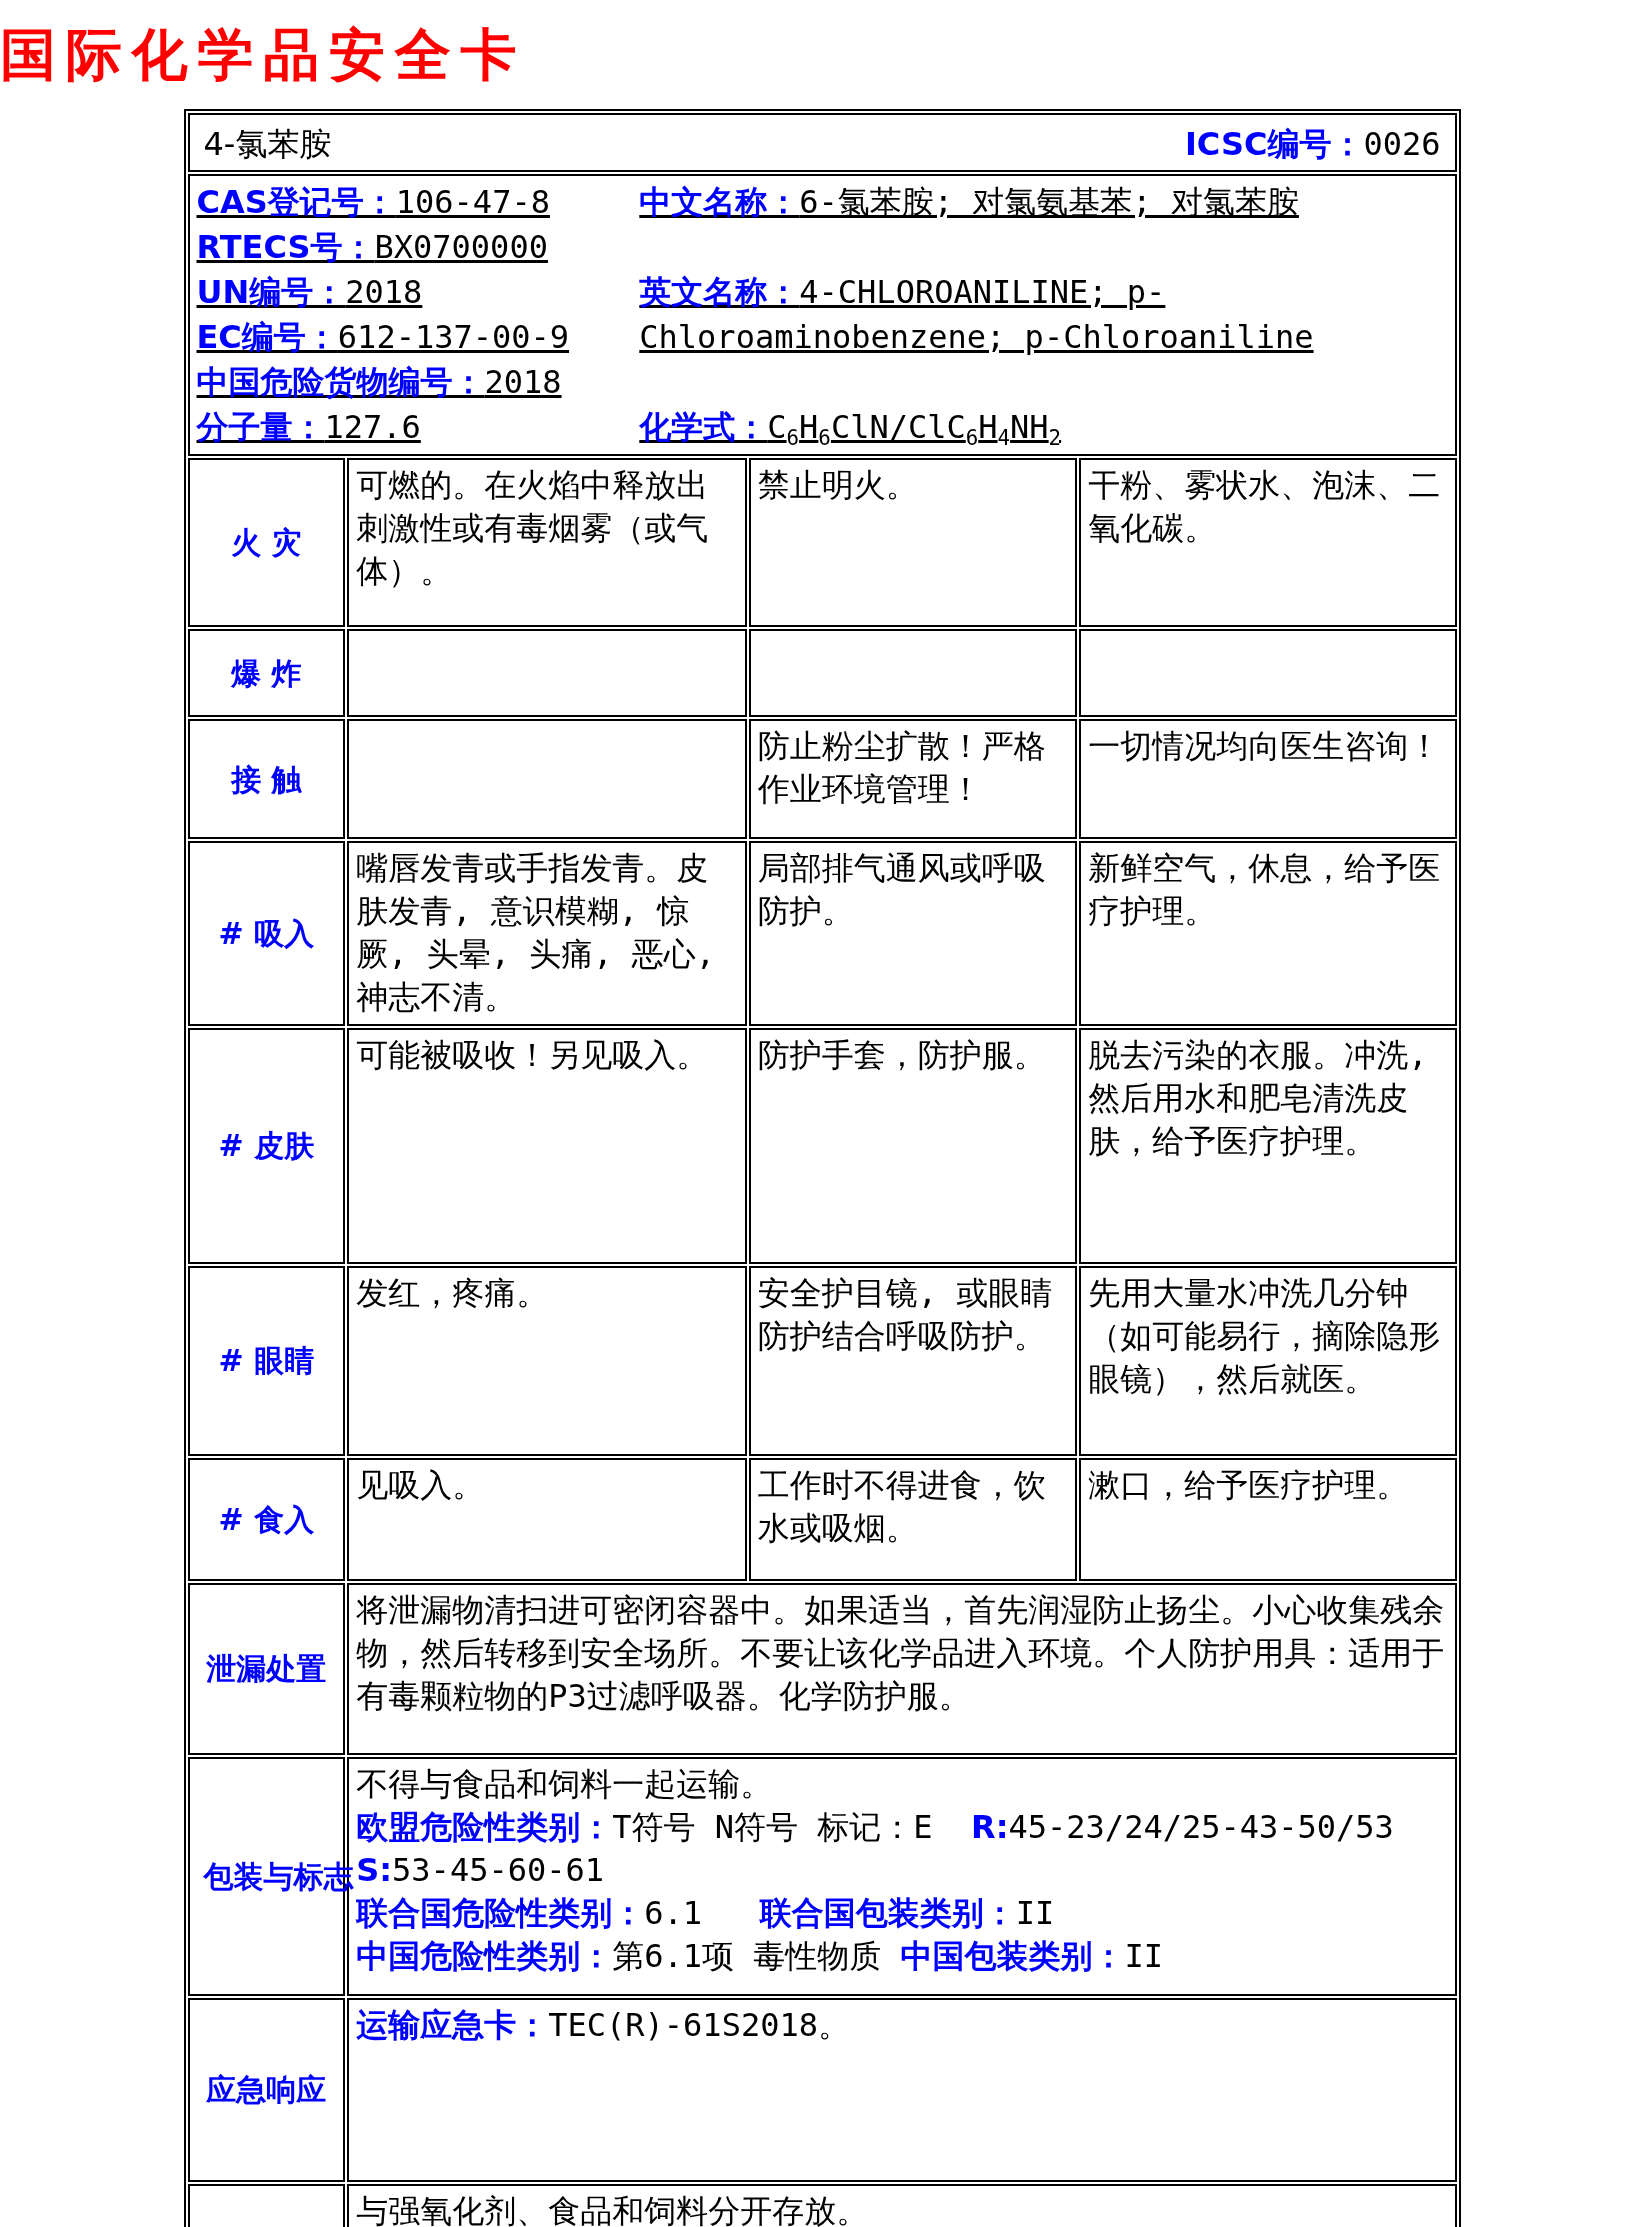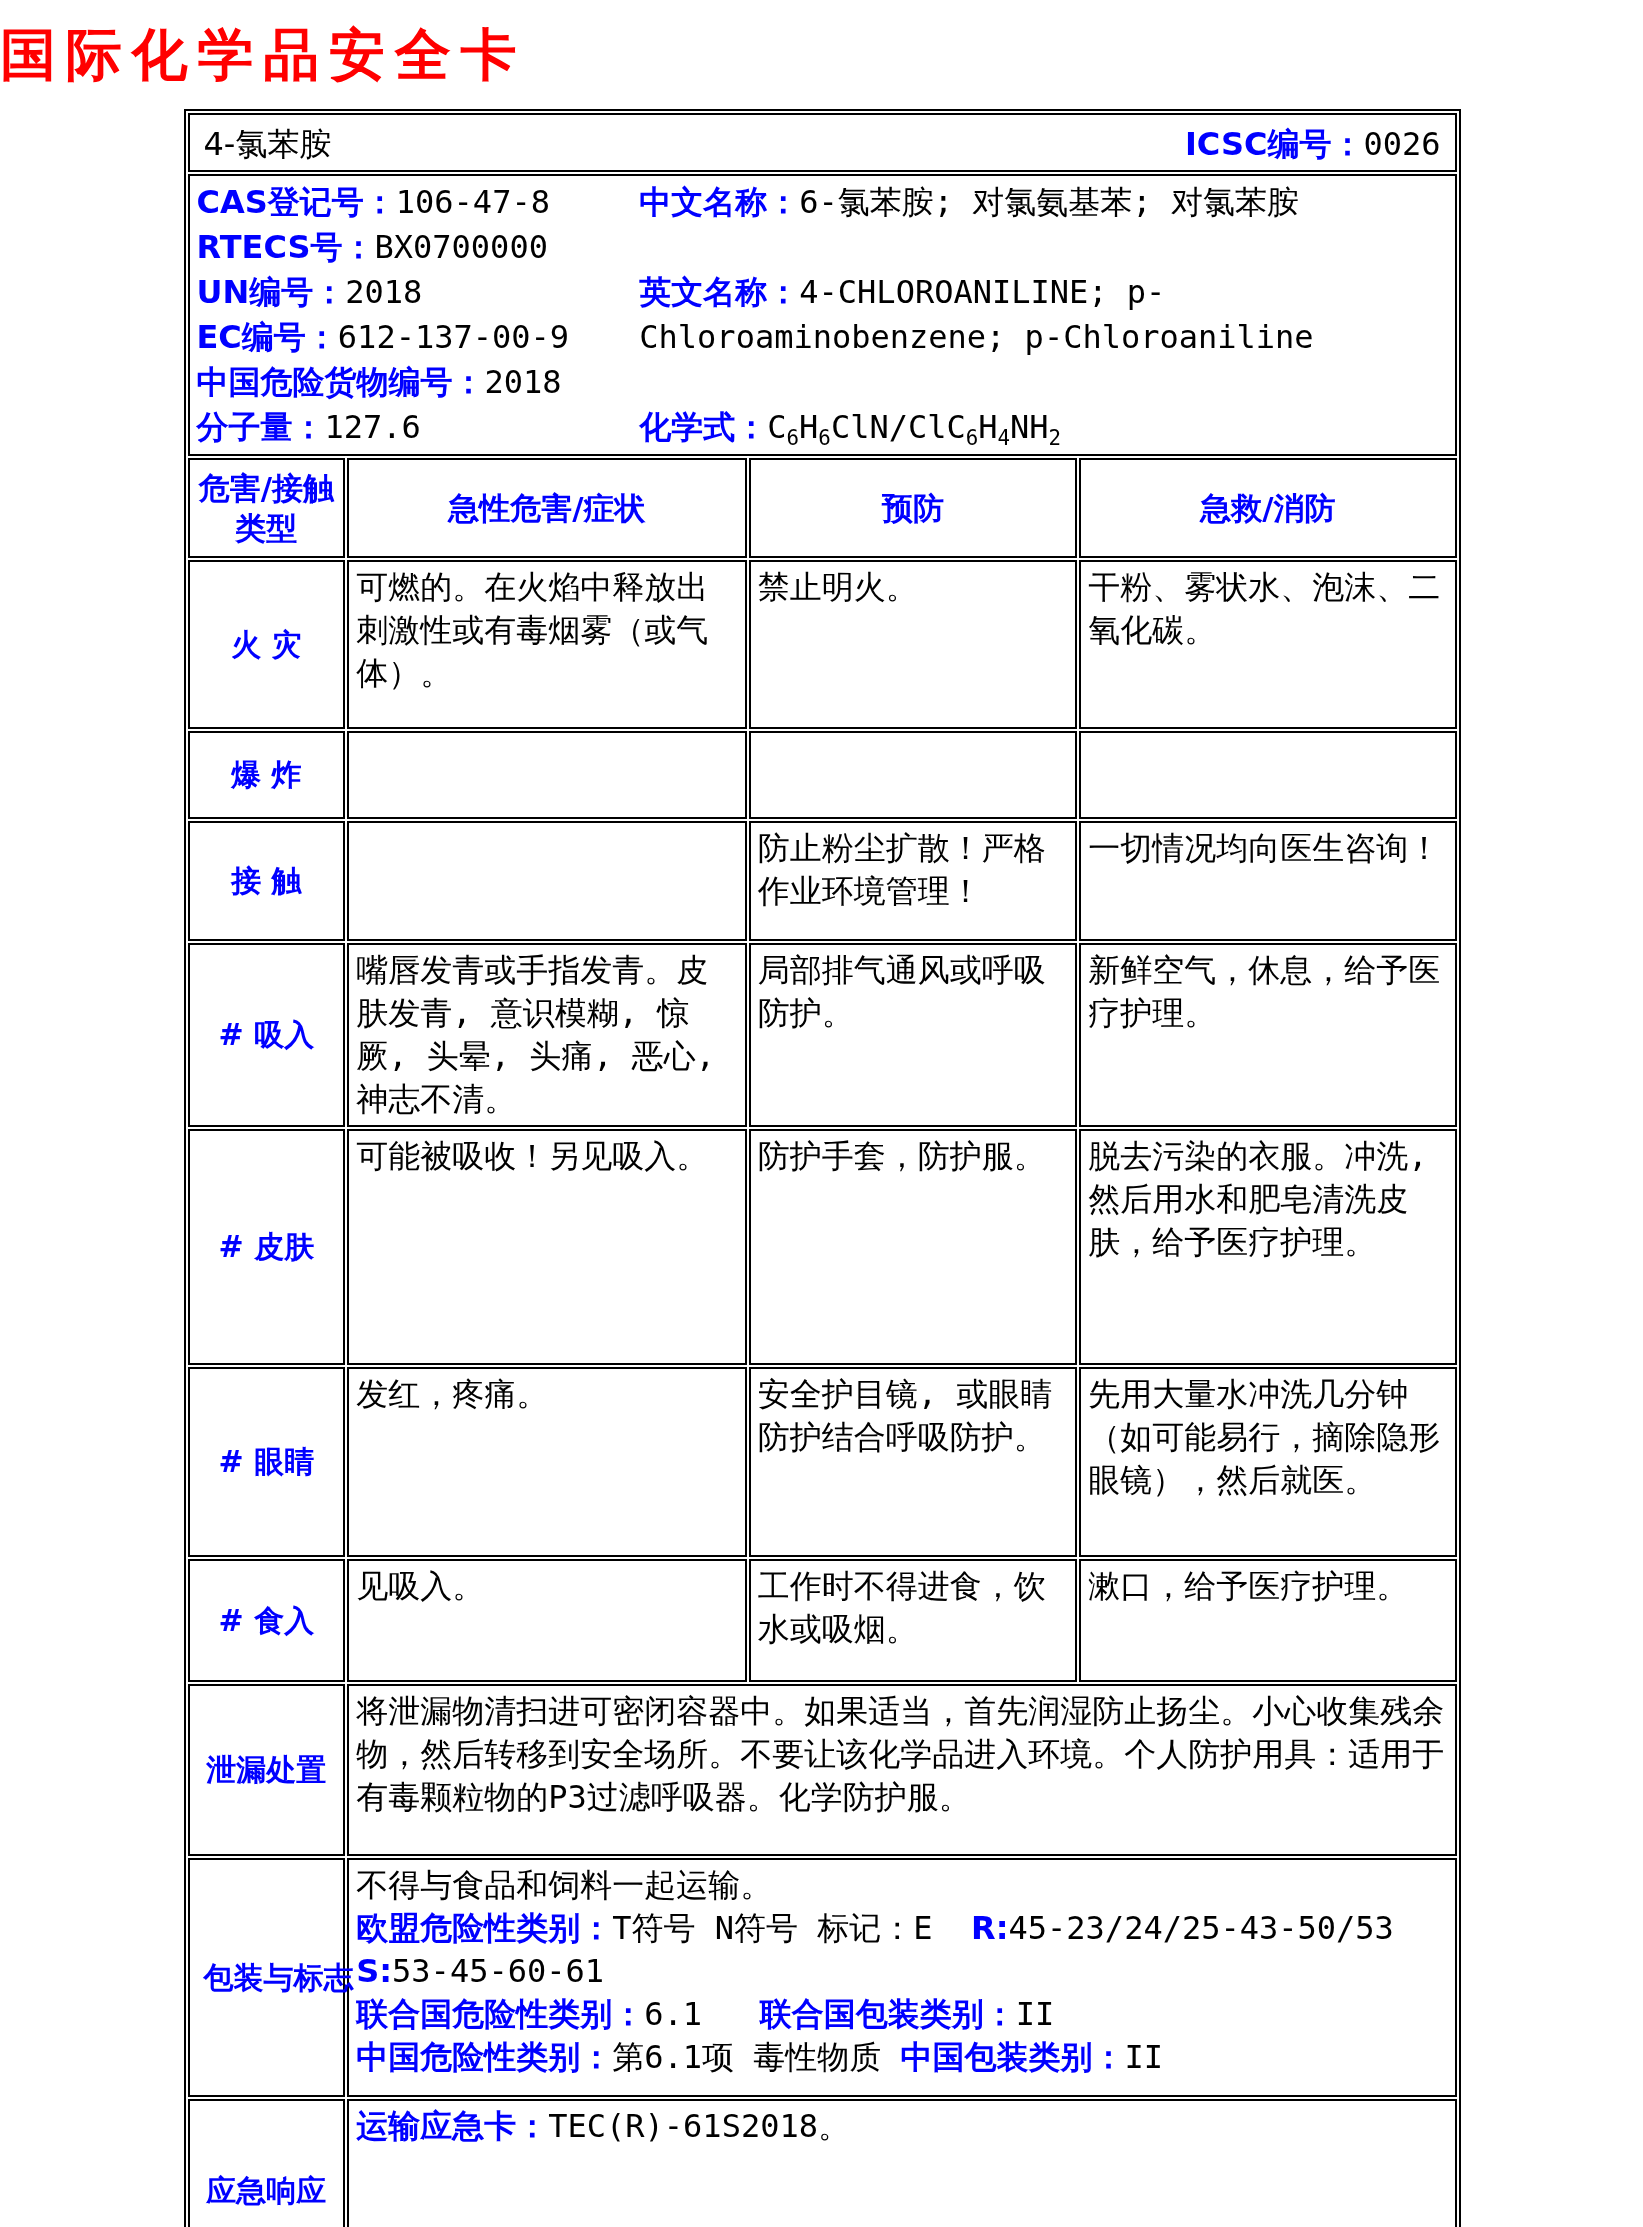--- a/index.html
+++ b/index.html
@@ -51,21 +51,21 @@
     height: 100%;
     padding: 0 7px;
   }
   .chem-name { color: #000000; }
 
   
   .row-info td { height: 268px; }
   .info-flex { display: flex; align-items: flex-start; }
   .info-left { width: 433px; flex: none; }
   .info-right { width: 768px; flex: none; margin-left: 9.8px; }
-  .info-line { line-height: 45px; }
+  .info-line { line-height: 45px; text-decoration: underline; }
   .en-line { margin-top: 45px; }
   .formula-line { margin-top: 45px; }
   .formula-line sub { font-size: 65%; line-height: 0; }
 
   
   .row-colhead td {
     height: 87px;
     color: #0000ff;
     font-weight: bold;
     text-align: center;
@@ -134,29 +134,20 @@
           </div>
           <div class="info-right">
             <div class="info-line"><span class="lbl">中文名称：</span><span class="val">6-氯苯胺; 对氯氨基苯; 对氯苯胺</span></div>
             <div class="info-line en-line"><span class="lbl">英文名称：</span><span class="val">4-CHLOROANILINE; p-Chloroaminobenzene; p-Chloroaniline</span></div>
             <div class="info-line formula-line"><span class="lbl">化学式：</span><span class="val"><span>C</span><sub>6</sub><span>H</span><sub>6</sub><span>ClN/ClC</span><sub>6</sub><span>H</span><sub>4</sub><span>NH</span><sub>2</sub></span></div>
           </div>
         </div>
       </td>
     </tr>
 
-    <tr class="row-colhead">
-      <td>
-        <div>危害/接触</div>
-        <div>类型</div>
-      </td>
-      <td>急性危害/症状</td>
-      <td>预防</td>
-      <td>急救/消防</td>
-    </tr>
 
     <tr class="r-fire">
       <td class="rowlabel">火 灾</td>
       <td class="val">可燃的。在火焰中释放出刺激性或有毒烟雾（或气体）。</td>
       <td class="val">禁止明火。</td>
       <td class="val">干粉、雾状水、泡沫、二氧化碳。</td>
     </tr>
 
     <tr class="r-expl">
       <td class="rowlabel">爆 炸</td>

